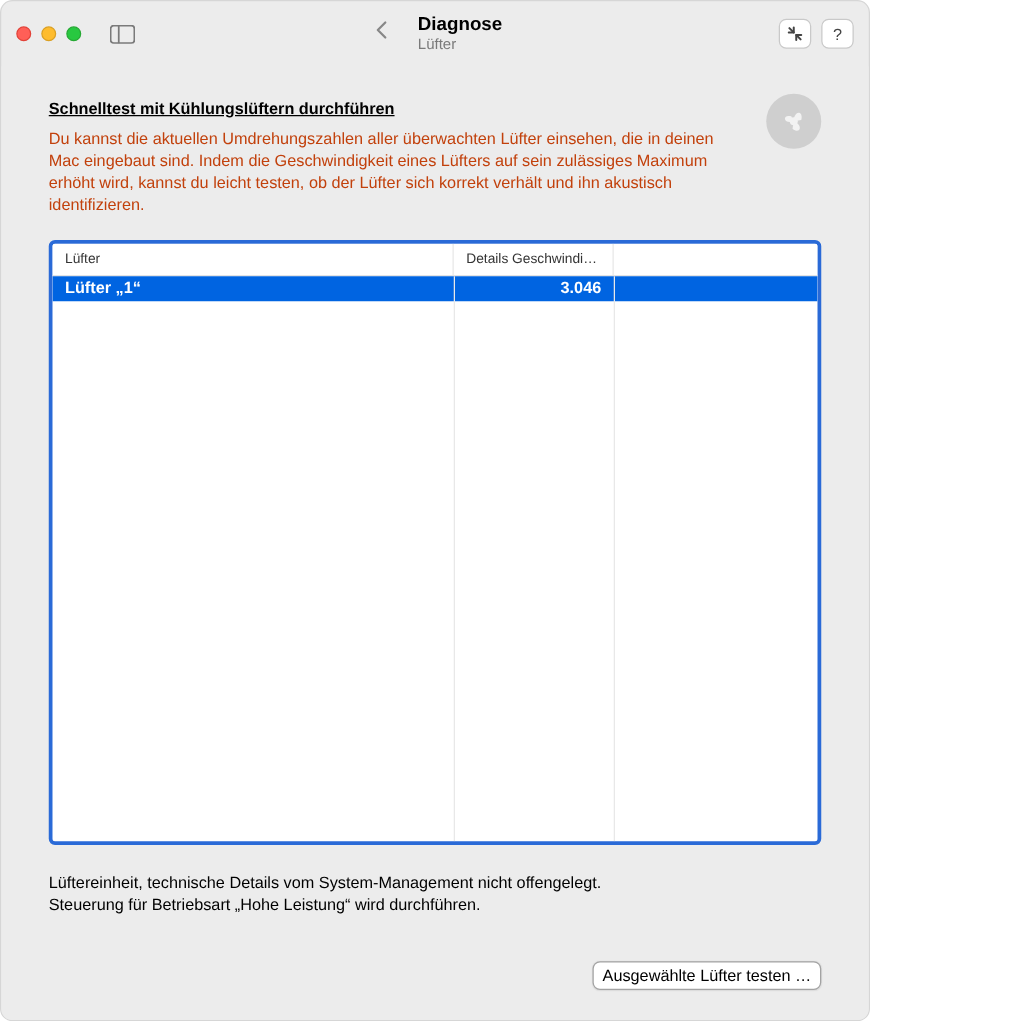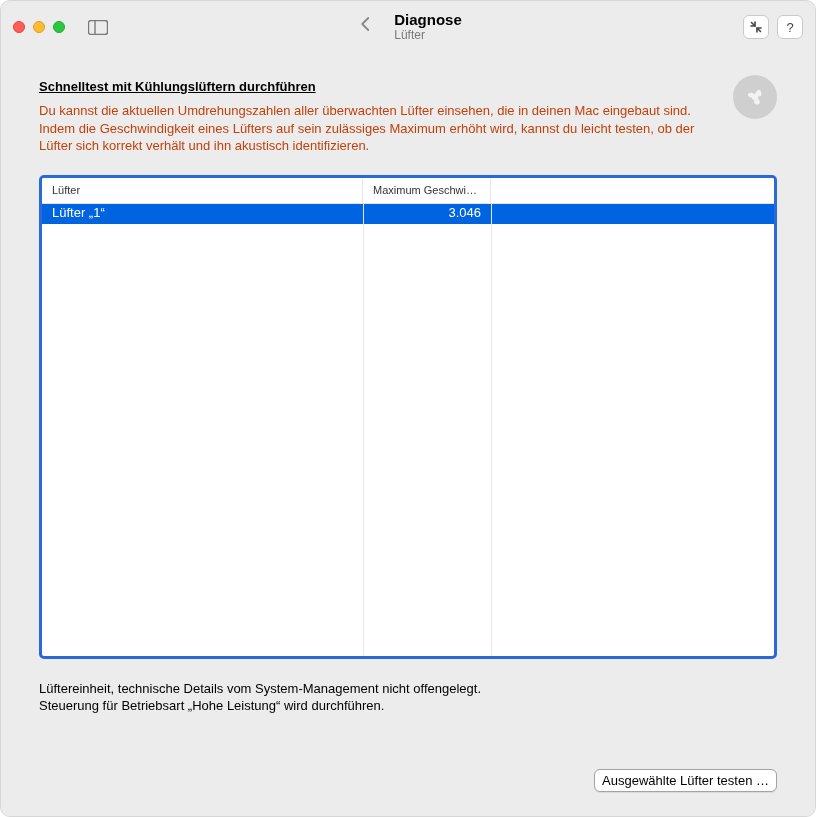--- a/index.html
+++ b/index.html
@@ -6,21 +6,21 @@
     body {
       font-family: -apple-system, BlinkMacSystemFont, "Helvetica Neue", Arial, sans-serif;
       background: #ffffff;
       width: 816px;
       height: 817px;
       overflow: hidden;
       font-size: 13px;
       color: #000;
     }
     .window {
-      width: 816px;
+      width: 696px;
       height: 817px;
       background: #ececec;
       border: 1px solid #d6d6d6;
       border-radius: 10px;
       display: flex;
       flex-direction: column;
       overflow: hidden;
     }
     .titlebar {
       height: 52px;
@@ -149,20 +149,21 @@
     .col2 { width: 128px; flex-shrink: 0; text-align: left; }
     .col3 { flex: 1; border-right: none; }
     .tbody {
       flex: 1;
       position: relative;
     }
     .tr {
       display: flex;
       height: 20px;
       font-size: 13px;
+      font-weight: bold;
     }
     .tr.selected {
       background: #0064e1;
       color: #fff;
     }
     .td {
       padding: 1px 10px;
       overflow: hidden;
       white-space: nowrap;
     }
@@ -249,21 +250,21 @@
           <path d="M15 15 C15 6, 23 6, 21 14 Z" fill="#f2f2f2"></path>
           <path d="M15 15 C23 18, 20 26, 14 21 Z" fill="#f2f2f2"></path>
           <path d="M15 15 C7 18, 5 9, 13 11 Z" fill="#f2f2f2"></path>
         </svg>
       </div>
     </div>
 
     <div class="table-frame">
       <div class="thead">
         <div class="th col1">Lüfter</div>
-        <div class="th col2">Maximum Geschwindi…</div>
+        <div class="th col2">Details Geschwindi…</div>
         <div class="th col3"></div>
       </div>
       <div class="tbody">
         <div class="tr selected">
           <div class="td col1">Lüfter „1“</div>
           <div class="td col2 col2v" style="width:128px">3.046</div>
           <div class="td col3"></div>
         </div>
         <div class="col-divider" style="left:321px"></div>
         <div class="col-divider" style="left:449px"></div>

